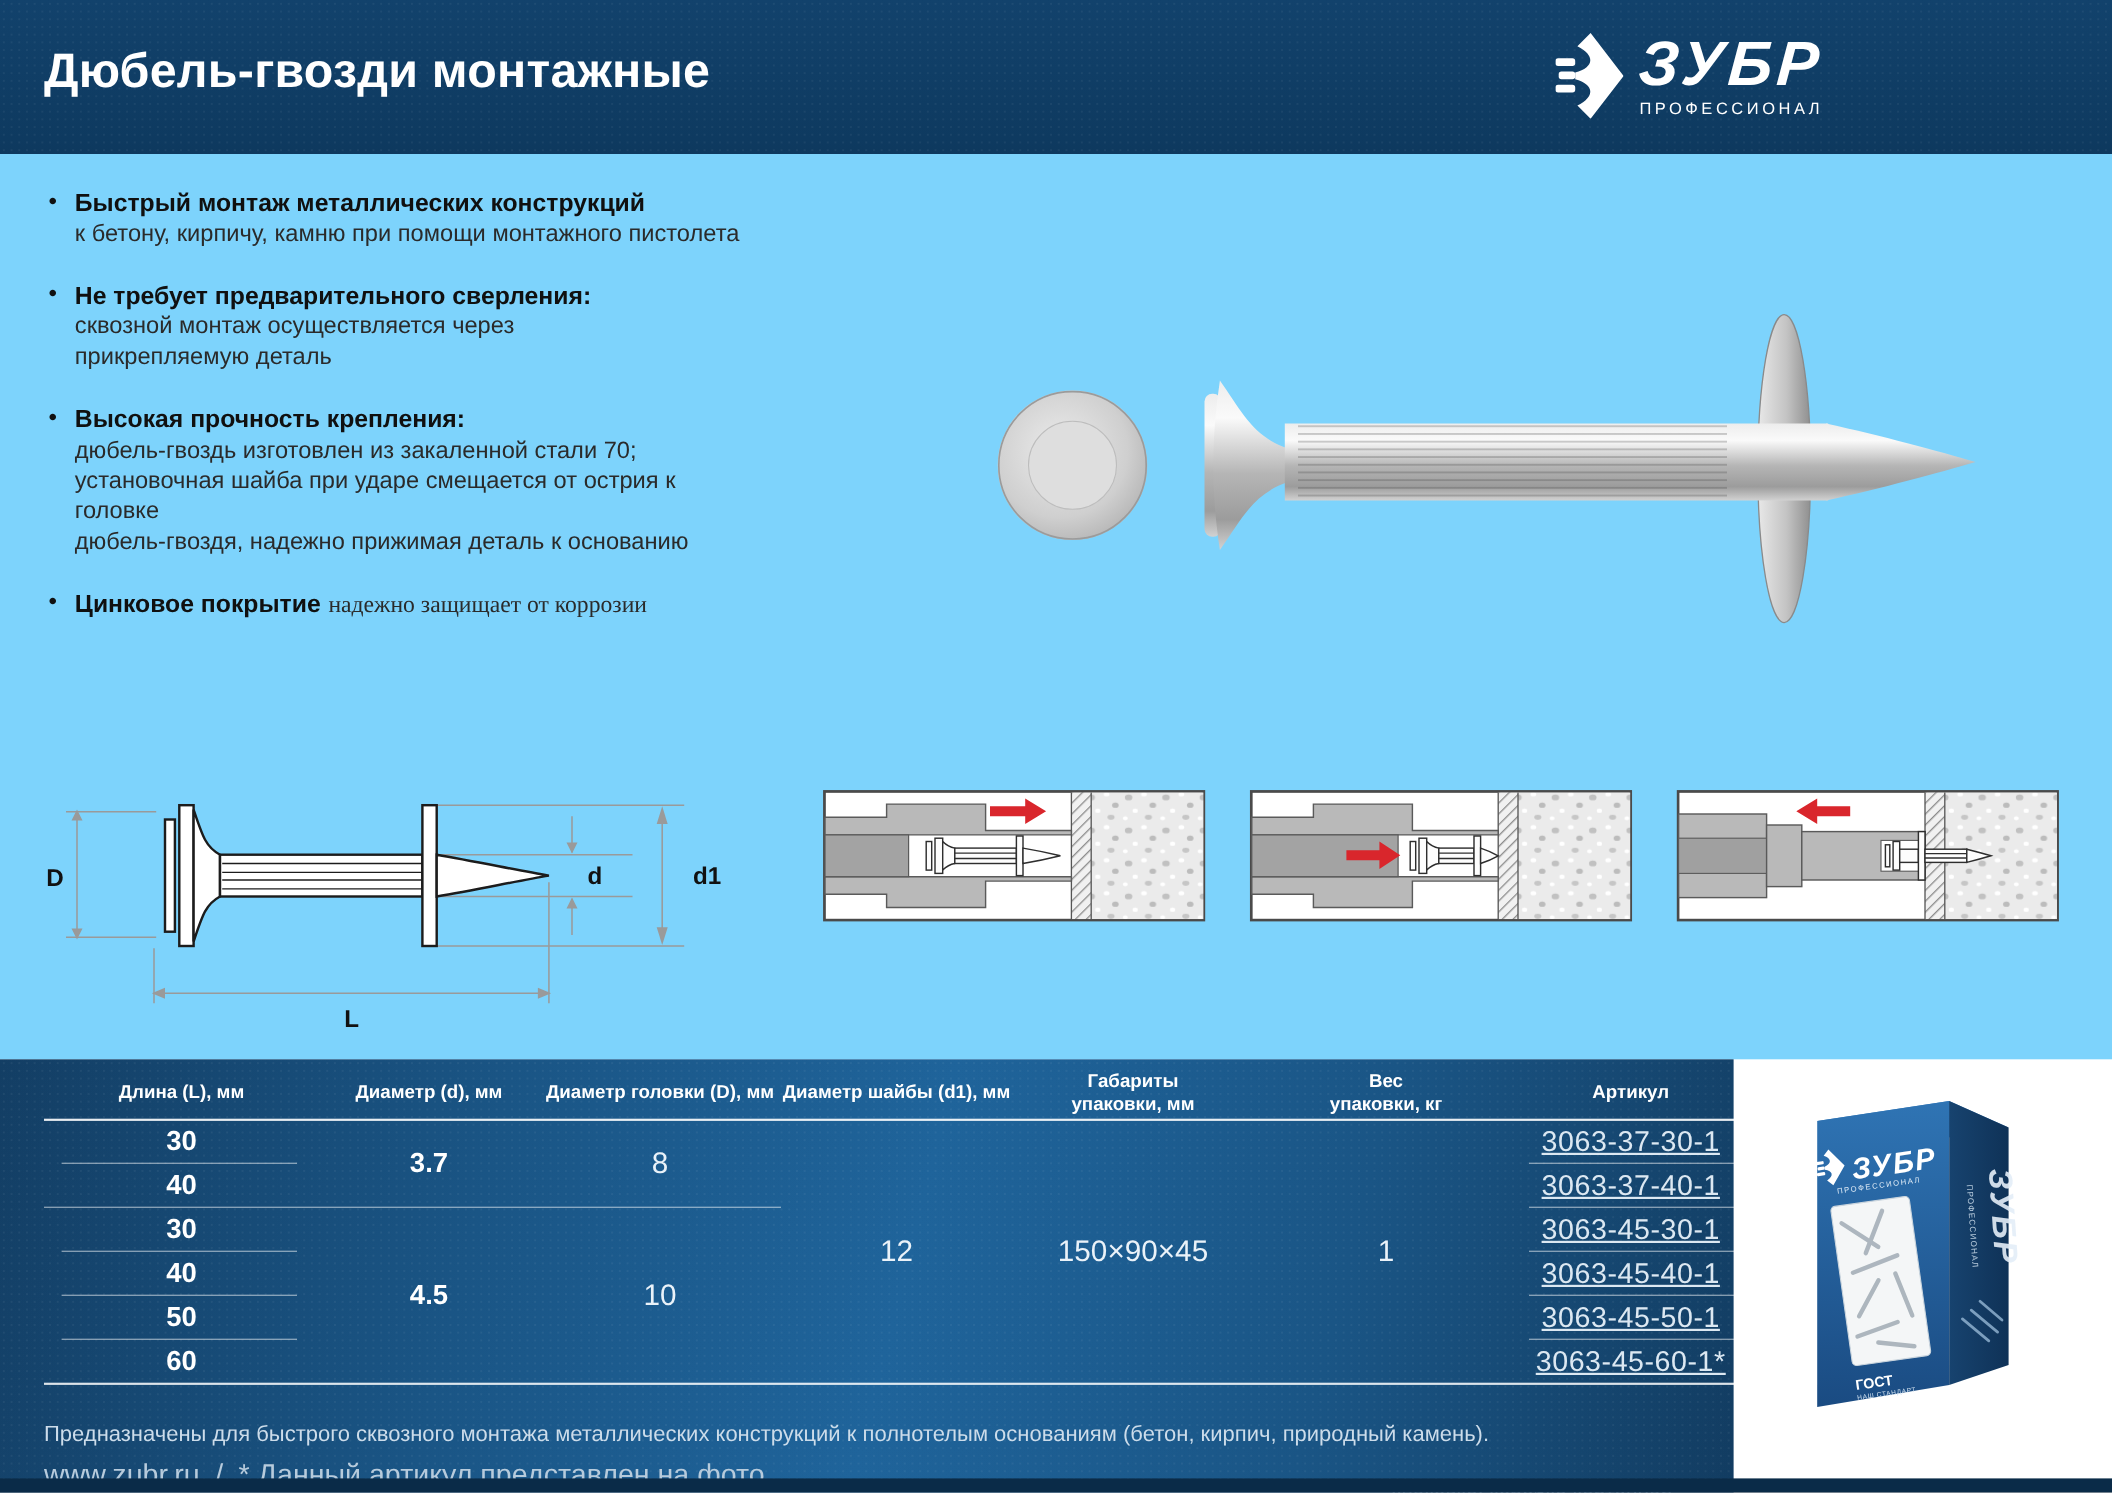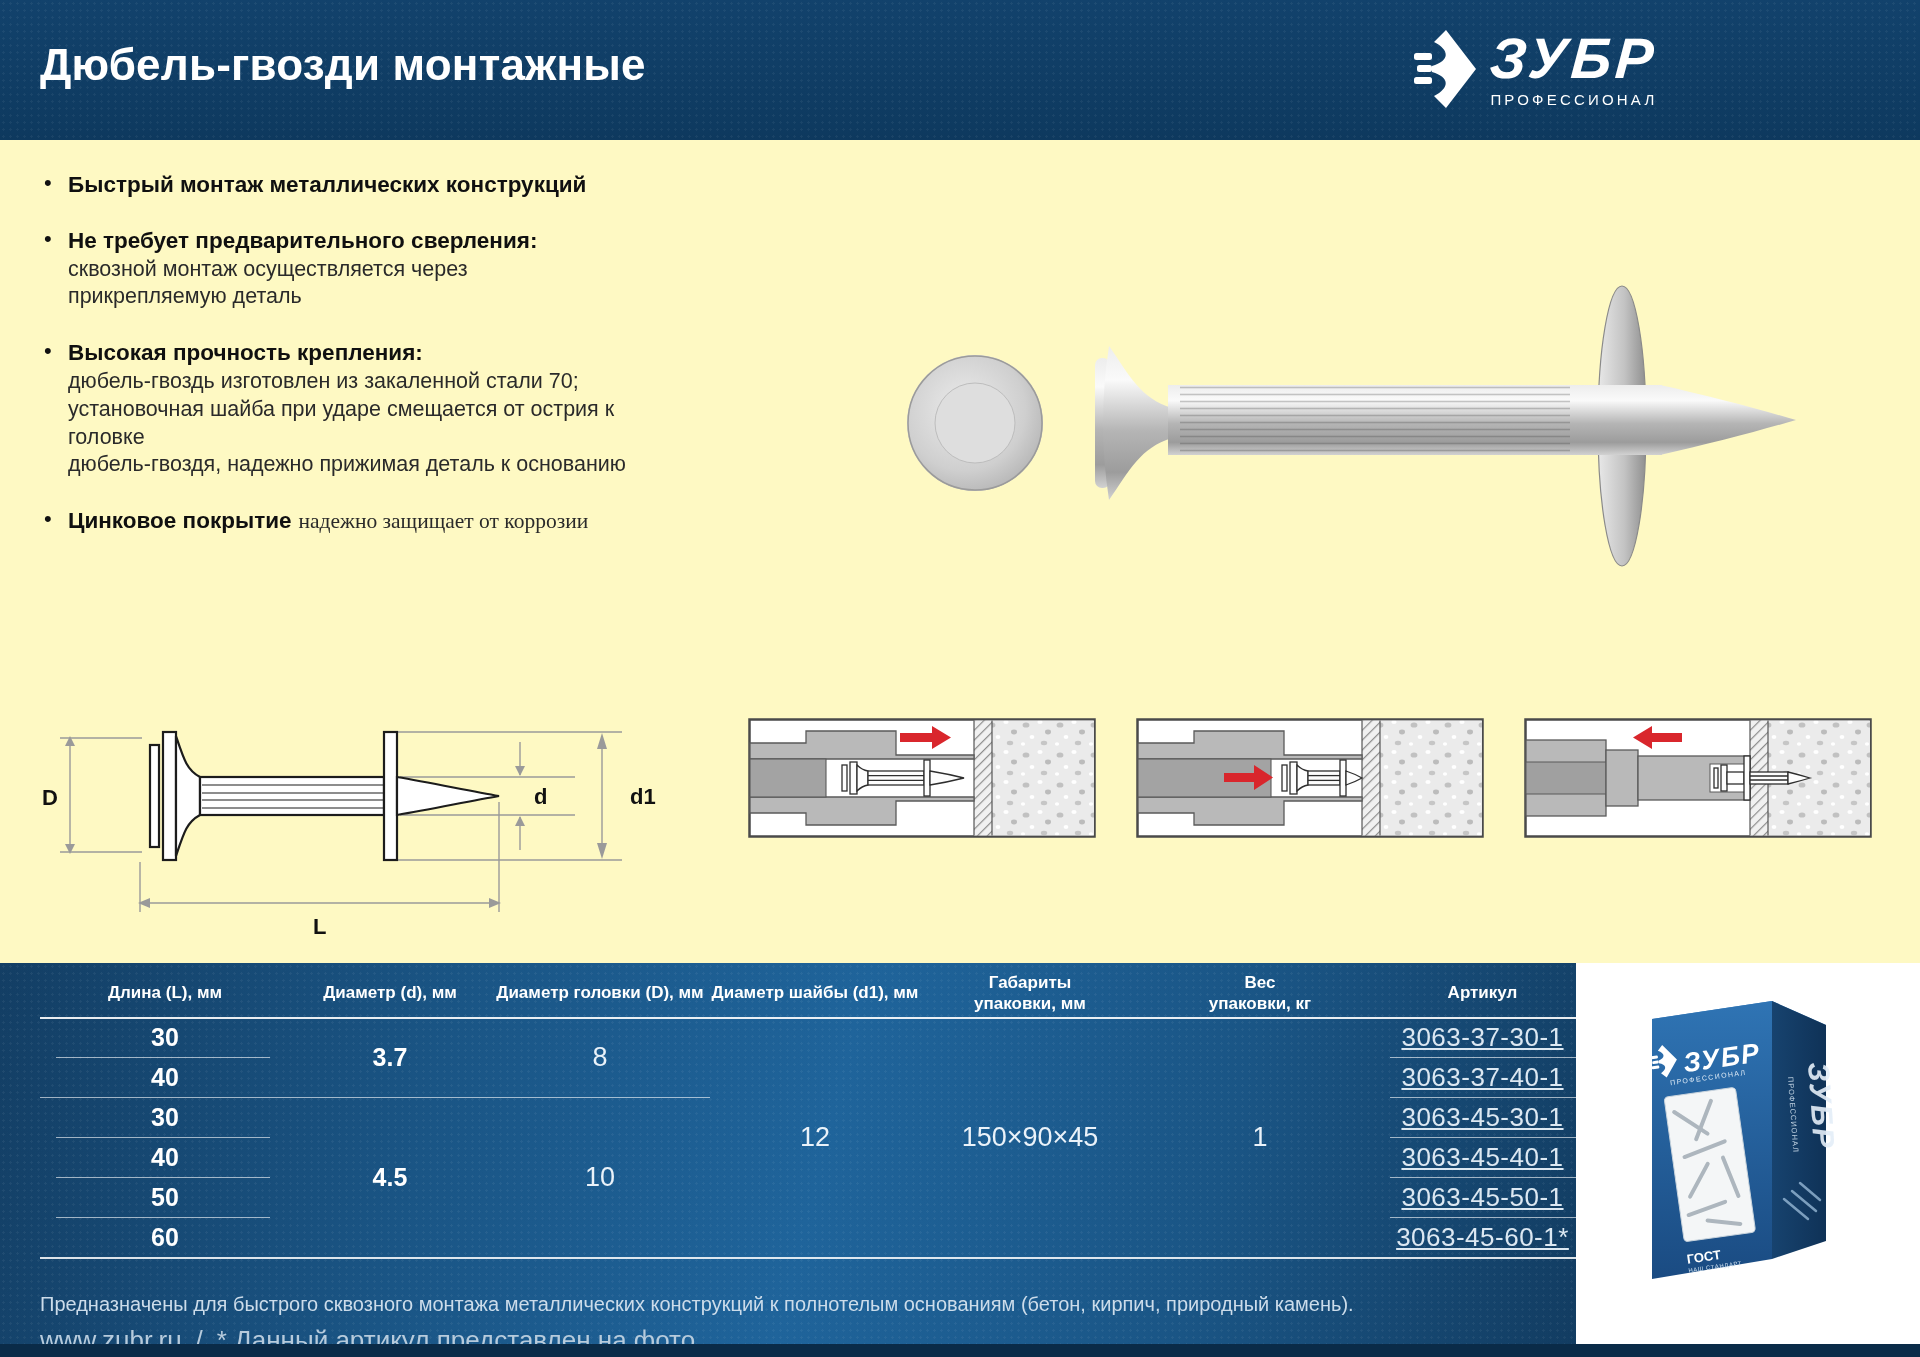--- a/index.html
+++ b/index.html
@@ -12,21 +12,21 @@
   .hdr{position:absolute;left:0;top:0;width:1920px;height:181px;
        background:linear-gradient(180deg,#12426c 0%,#0e3a60 70%,#0d3457 100%);}
   .title{position:absolute;left:40px;top:40px;margin:0;font-size:44px;font-weight:bold;
          color:#fff;letter-spacing:.2px;}
   .logo{position:absolute;left:1414px;top:30px;display:flex;align-items:flex-start;gap:14px;}
   .logo-icon{width:62px;height:78px;}
   .brand{font-size:57px;font-weight:bold;font-style:italic;color:#fff;letter-spacing:4px;
          line-height:1;transform:skewX(-4deg);}
   .brand-sub{font-size:15px;color:#fff;letter-spacing:3.2px;text-align:right;margin-top:4px;}
   
-  .content{position:absolute;left:0;top:140px;width:1920px;height:823px;background:#fef9c3;}
+  .content{position:absolute;left:0;top:140px;width:1920px;height:823px;background:#7dd3fc;}
   .features{position:absolute;left:42px;top:30px;width:640px;list-style:none;margin:0;padding:0;}
   .features li{position:relative;padding-left:26px;margin-bottom:27px;color:#1d1d1d;}
   .features li::before{content:"•";position:absolute;left:2px;top:0;font-size:22px;color:#111;}
   .fb{display:block;font-weight:bold;font-size:22.5px;line-height:1.3;color:#101010;}
   .fn{display:block;font-size:21.5px;line-height:1.3;white-space:pre-line;color:#2a2a2a;}
   li.inline .fb{display:inline;}
   li.inline .fn{display:inline;margin-left:7px;font-family:Liberation Serif, serif;}
   .photo{position:absolute;left:880px;top:118px;width:950px;height:332px;}
   .tech{position:absolute;left:30px;top:572px;width:645px;height:238px;}
   .dimtxt{font-weight:bold;font-size:22px;fill:#111;font-family:"Liberation Sans",sans-serif;}
@@ -129,20 +129,21 @@
         <div class="brand-sub">ПРОФЕССИОНАЛ</div>
       </div>
     </div>
   </header>
 
   <section class="content">
 
     <ul class="features">
       <li>
         <span class="fb">Быстрый монтаж металлических конструкций</span>
+        <span class="fn">к бетону, кирпичу, камню при помощи монтажного пистолета</span>
       </li>
       <li>
         <span class="fb">Не требует предварительного сверления:</span>
         <span class="fn">сквозной монтаж осуществляется через
 прикрепляемую деталь</span>
       </li>
       <li>
         <span class="fb">Высокая прочность крепления:</span>
         <span class="fn">дюбель-гвоздь изготовлен из закаленной стали 70;
 установочная шайба при ударе смещается от острия к головке

